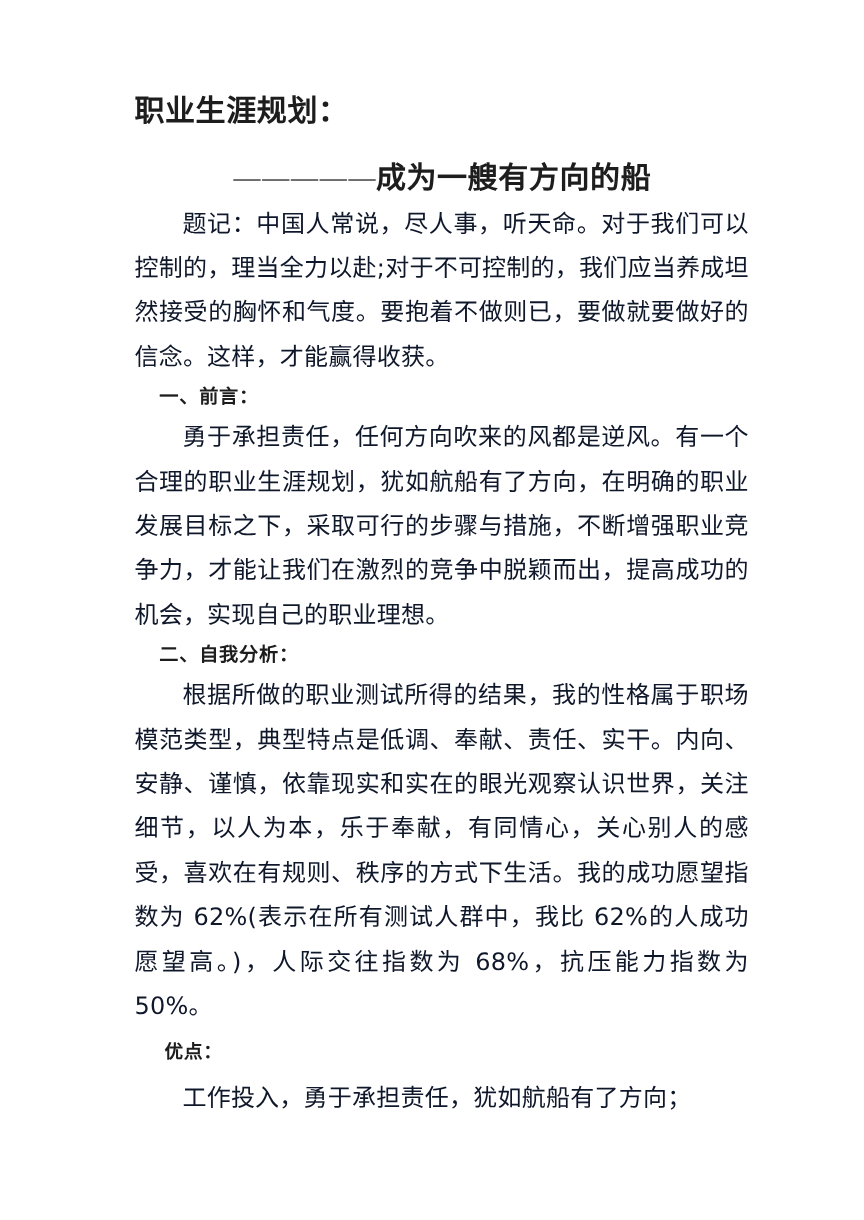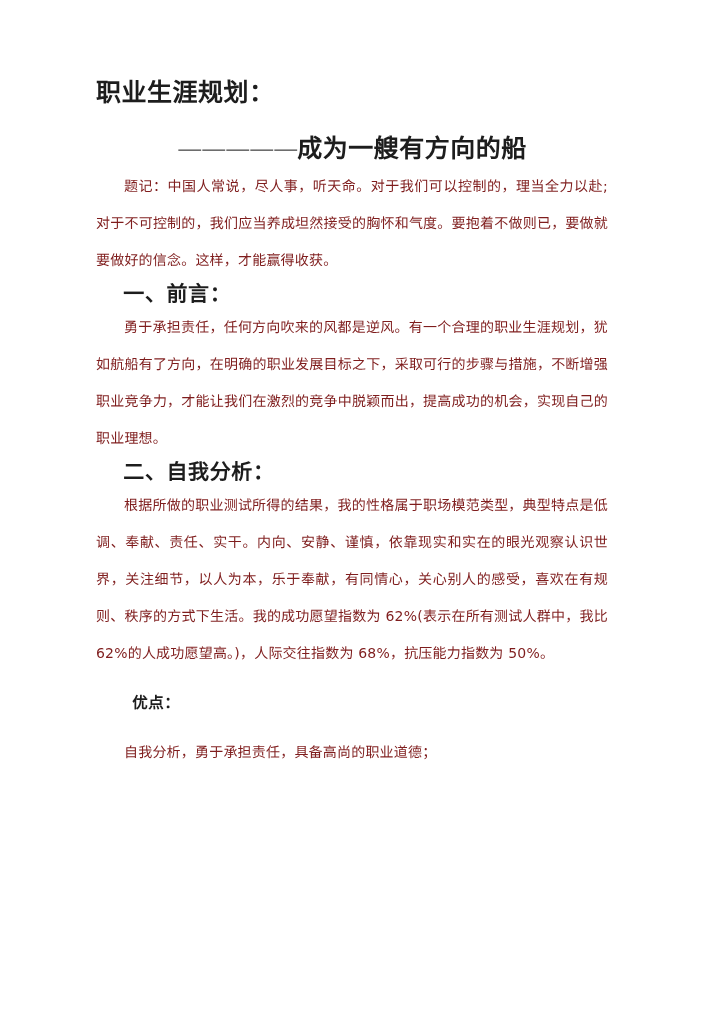--- a/index.html
+++ b/index.html
@@ -19,21 +19,21 @@
   .page {
     position: relative;
     width: 720px;
     height: 1017px;
     background: #ffffff;
     box-sizing: border-box;
     padding: 0;
   }
   .content {
     position: absolute;
-    left: 96px;
+    left: 112px;
     top: 74px;
     width: 512px;
   }
 
   
   .doc-title {
     font-family: "DejaVu Serif", "Liberation Serif", serif;
     font-weight: bold;
     font-size: 25px;
     line-height: 38px;
@@ -55,53 +55,53 @@
   }
   .doc-subtitle .rule {
     color: #6d6d6d;
     font-weight: normal;
     letter-spacing: -1px;
   }
 
   
   p.body {
     font-family: "DejaVu Sans", "Liberation Sans", sans-serif;
-    font-size: 14px;
+    font-size: 20px;
     line-height: 37px;
-    color: #7f1d1d;
+    color: #0f172a;
     margin: 0;
     text-align: justify;
     text-justify: inter-ideograph;
     letter-spacing: 0.2px;
   }
   p.indent {
     text-indent: 2em;
   }
   .gap-epigraph { margin-top: 24px; }
   .gap-before-heading { margin-top: 19px; }
   .gap-after-heading { margin-top: 12px; }
 
   
   h2.section {
     font-family: "DejaVu Sans", "Liberation Sans", sans-serif;
     font-weight: bold;
-    font-size: 21px;
+    font-size: 16px;
     line-height: 30px;
     color: #1d1d1d;
     margin: 0;
     text-indent: 1.3em;
     letter-spacing: 0.6px;
   }
   h3.subsection {
     font-family: "DejaVu Sans", "Liberation Sans", sans-serif;
     font-weight: bold;
     font-size: 15.5px;
     line-height: 30px;
     color: #1d1d1d;
-    margin: 16px;
+    margin: 5px;
     text-indent: 1.3em;
     letter-spacing: 0.6px;
   }
 </style>
 </head>
 <body>
 
 <div class="page">
   <div class="content">
 
@@ -116,16 +116,16 @@
     <h2 class="section gap-before-heading">一、前言：</h2>
 
     <p class="body indent gap-after-heading">勇于承担责任，任何方向吹来的风都是逆风。有一个合理的职业生涯规划，犹如航船有了方向，在明确的职业发展目标之下，采取可行的步骤与措施，不断增强职业竞争力，才能让我们在激烈的竞争中脱颖而出，提高成功的机会，实现自己的职业理想。</p>
 
     <h2 class="section gap-before-heading">二、自我分析：</h2>
 
     <p class="body indent gap-after-heading">根据所做的职业测试所得的结果，我的性格属于职场模范类型，典型特点是低调、奉献、责任、实干。内向、安静、谨慎，依靠现实和实在的眼光观察认识世界，关注细节，以人为本，乐于奉献，有同情心，关心别人的感受，喜欢在有规则、秩序的方式下生活。我的成功愿望指数为 62%(表示在所有测试人群中，我比 62%的人成功愿望高。)，人际交往指数为 68%，抗压能力指数为 50%。</p>
 
     <h3 class="subsection gap-before-heading">优点：</h3>
 
-    <p class="body indent gap-after-heading">自我分析，勇于承担责任，具备高尚的职业道德；</p>
+    <p class="body indent gap-after-heading">工作投入，勇于承担责任，犹如航船有了方向；</p>
 
   </div>
 </div>
 
 </body></html>

